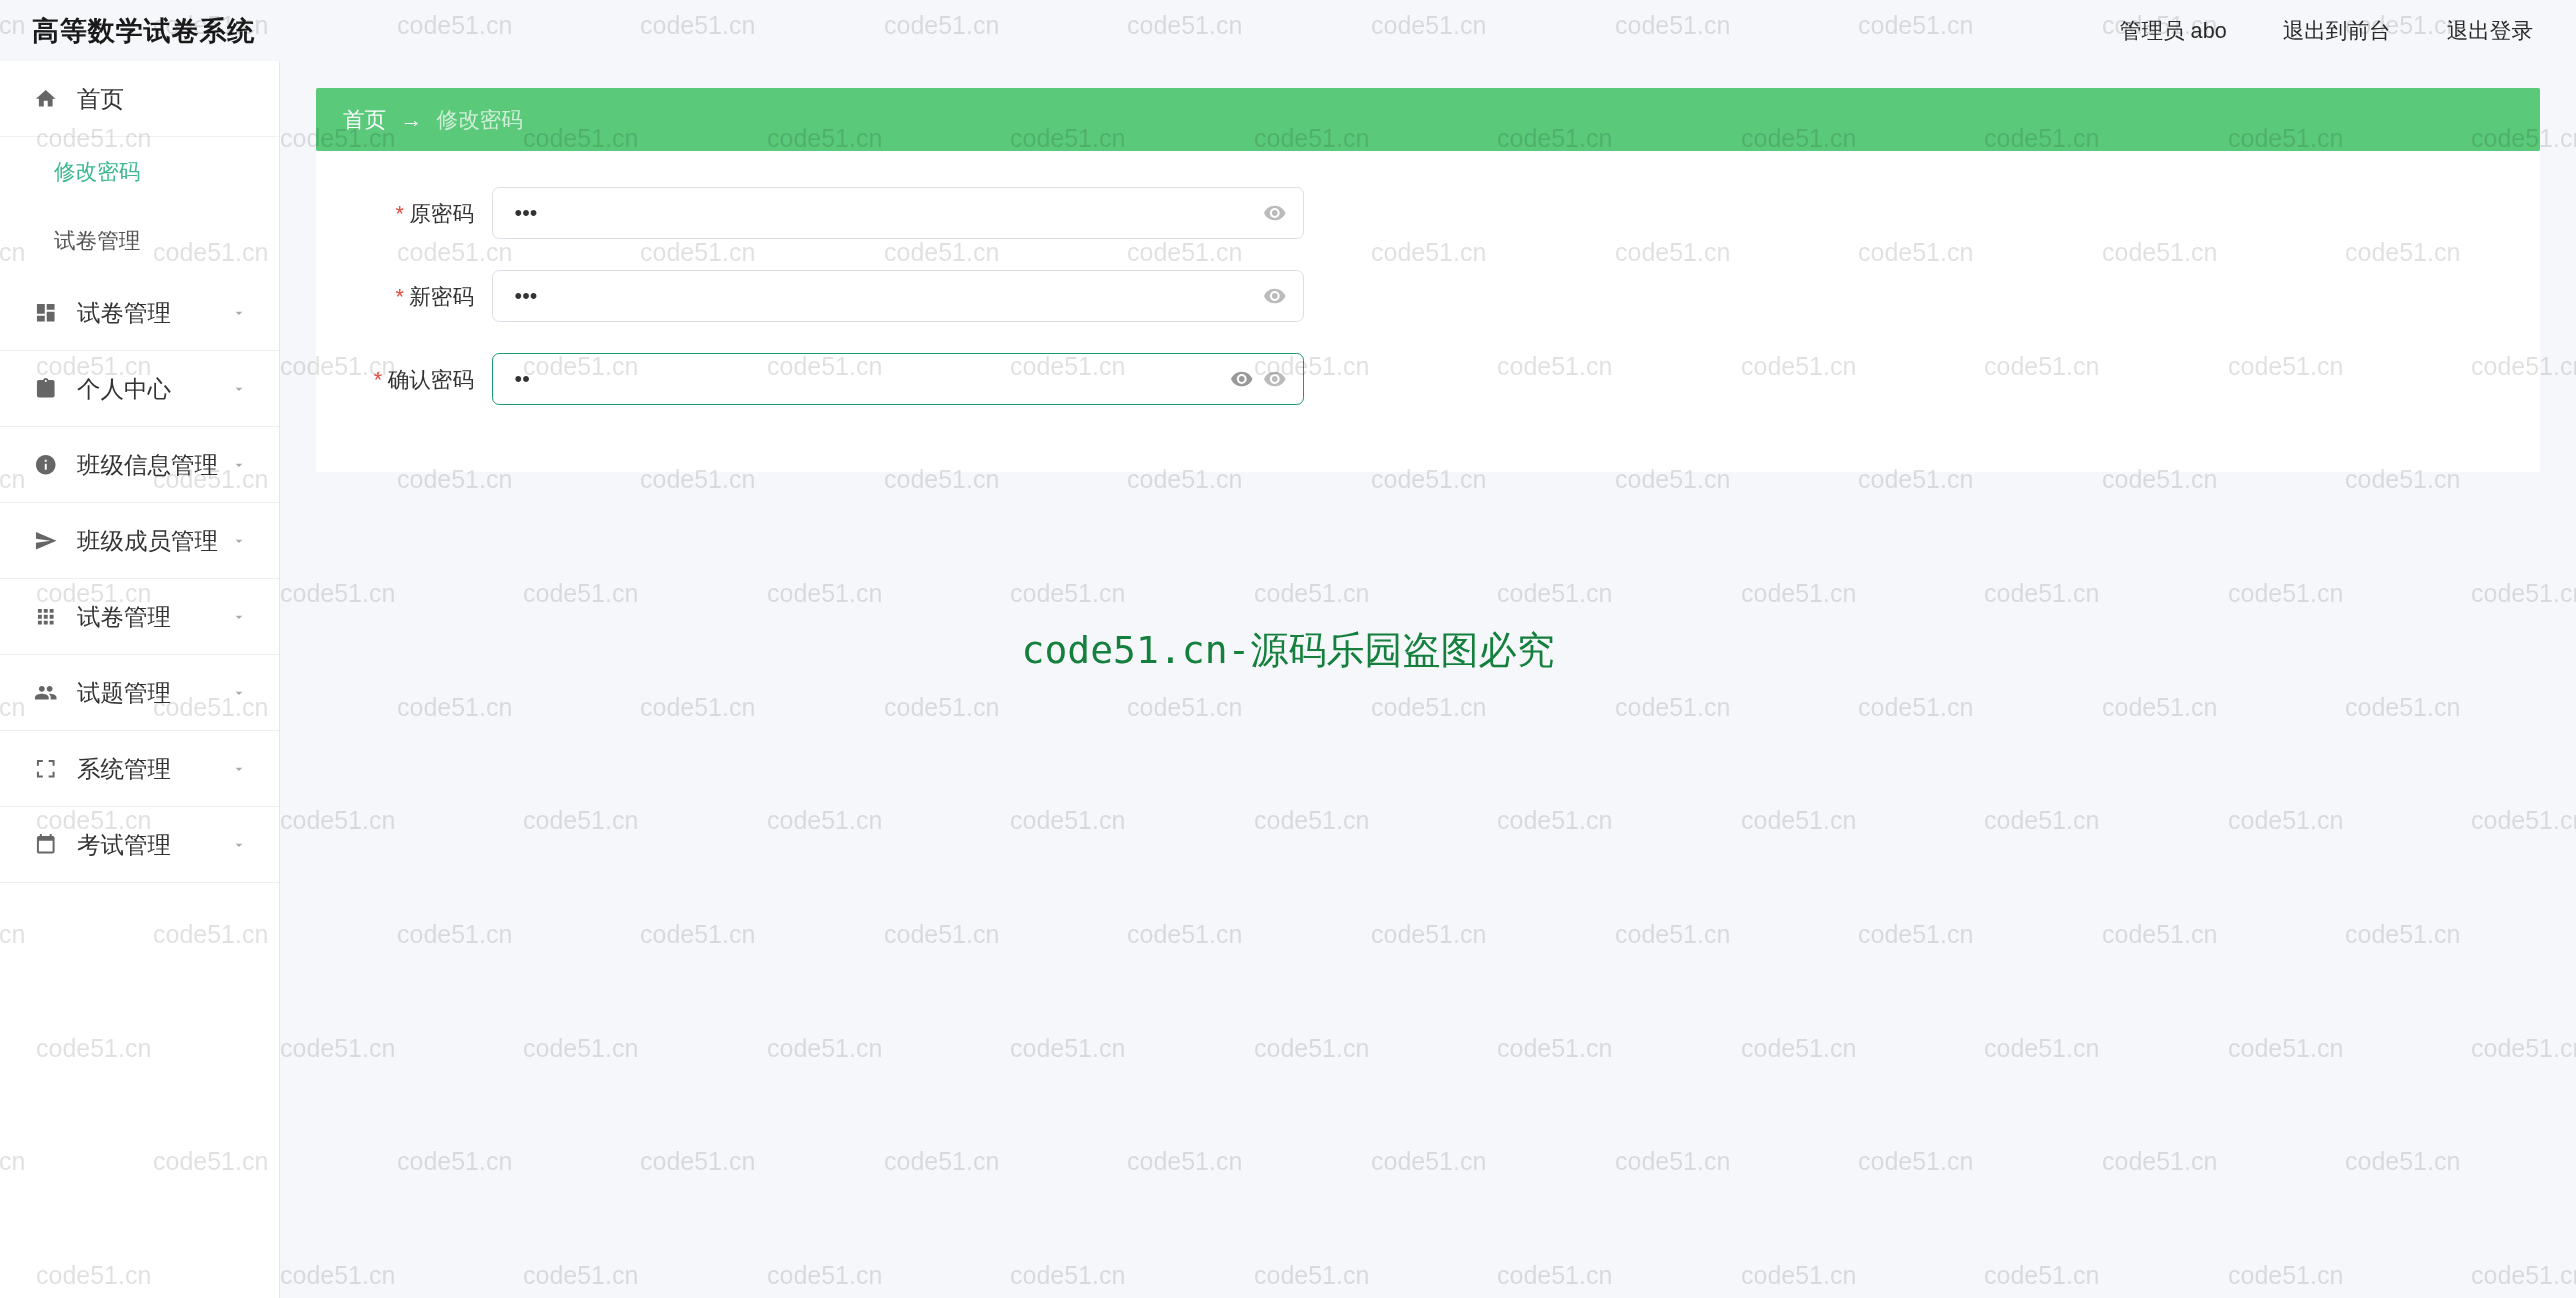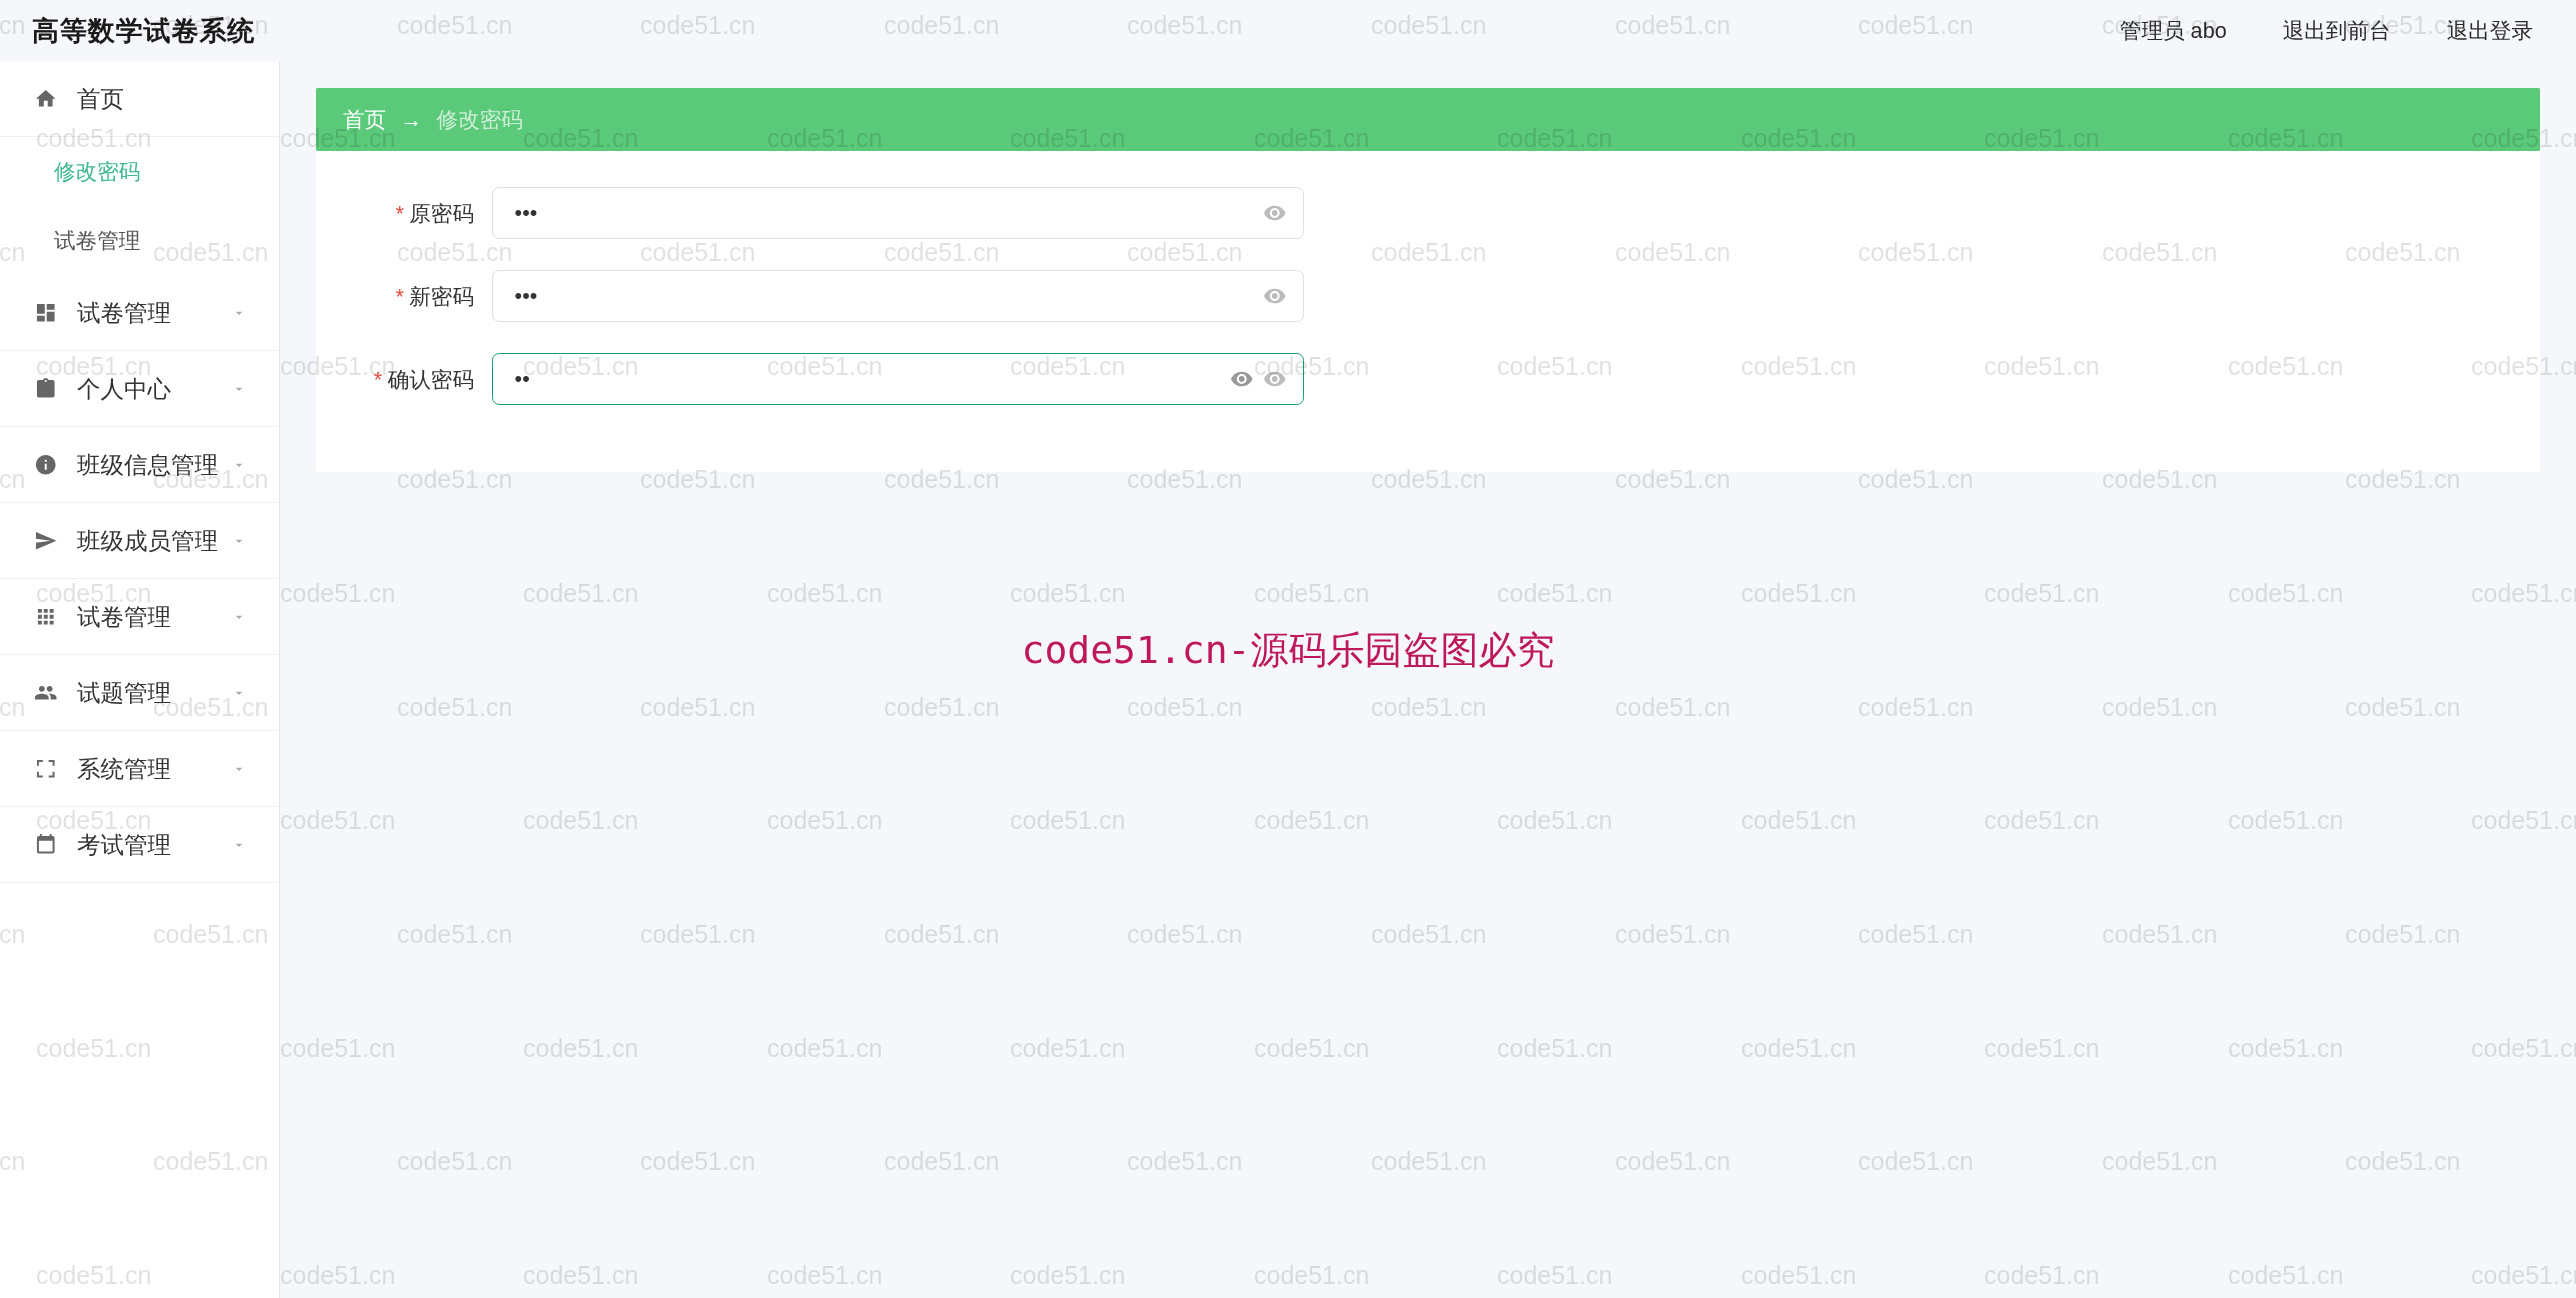--- a/index.html
+++ b/index.html
@@ -213,21 +213,21 @@
       cursor: pointer;
       letter-spacing: 7.2px;
     }
     
     
     .center-watermark {
       position: absolute;
       left: 50%;
       top: 50%;
       transform: translate(-50%, -50%);
-      color: #be185d;
+      color: #15803d;
       font-size: 38px;
       font-family: "Microsoft YaHei", monospace;
       z-index: 10000;
       pointer-events: none;
     }
   </style>
 </head>
 <body>
 
 <div class="watermark-layer" id="wm-layer">

